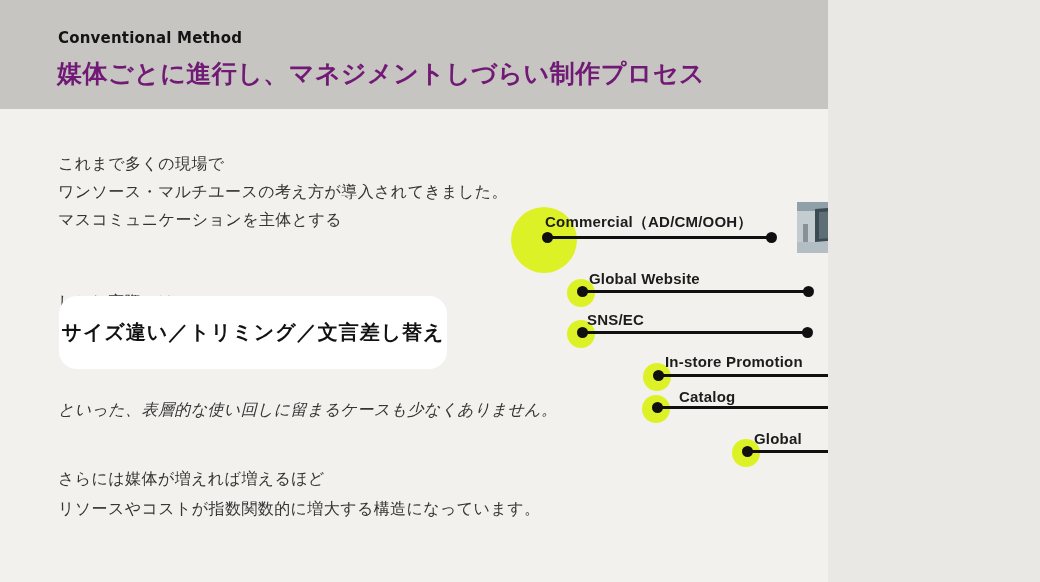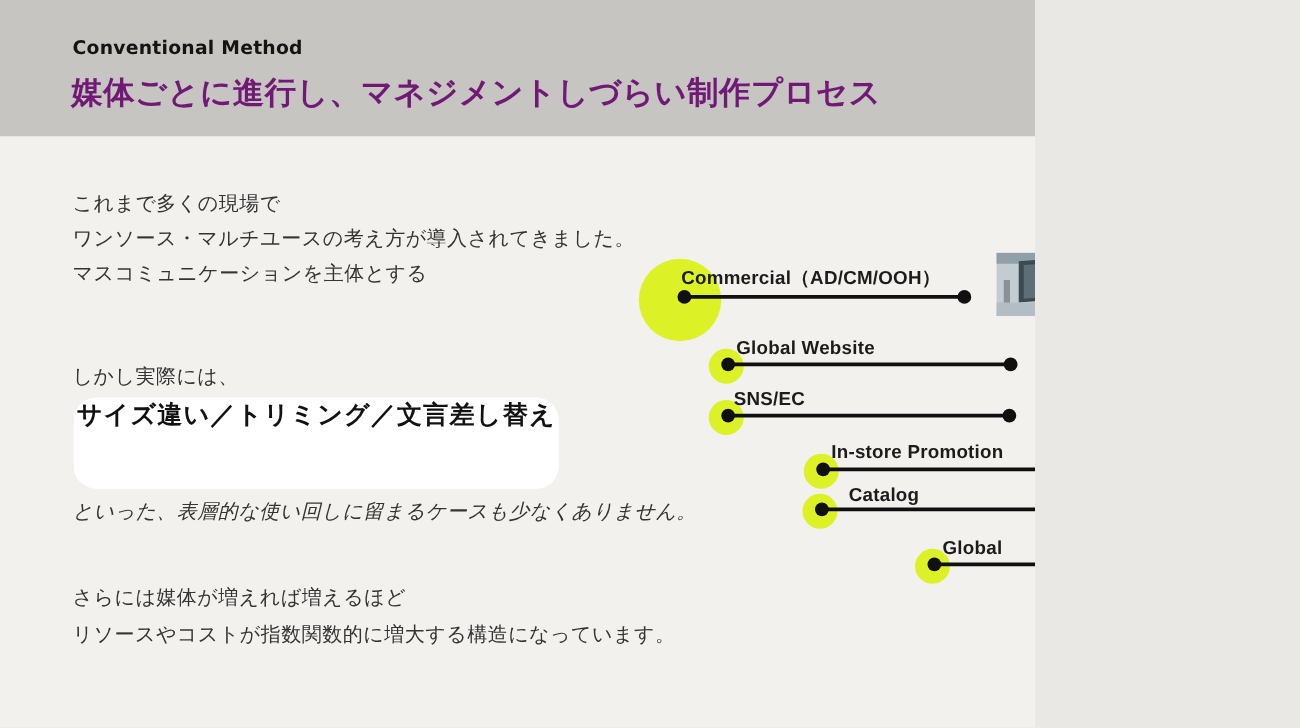--- a/index.html
+++ b/index.html
@@ -26,23 +26,23 @@
   .logo{ position:absolute; left:972px; top:16px; width:46px; height:38px; }
 
   
   .para{ position:absolute; left:58px; font-size:16px; color:#343434; line-height:28px; letter-spacing:.4px; }
   #para1{ top:150px; }
   #para2{ top:264px;margin-top:24px; }
   #para3{ top:396px;font-style:italic; }
   #para4{ top:464px; font-size:16px; line-height:30px; }
 
   .highlight-box{
-    position:absolute; left:59px; top:318px; width:388px; height:73px;
+    position:absolute; left:59px; top:296px; width:388px; height:73px;
     background:#ffffff; border-radius:18px;
-    display:flex; align-items:flex-start; justify-content:center;
+    display:flex; align-items:center; justify-content:center;
   }
   .highlight-box span{
     font-size:20px; font-weight:bold; color:#121212; letter-spacing:1px;
   }
 
   
   .accent-circle{ position:absolute; border-radius:50%; background:#ddf226; }
   .connector{ position:absolute; height:3px; background:#101010; }
   .connector::before, .connector::after{
     content:""; position:absolute; width:11px; height:11px; border-radius:50%;

